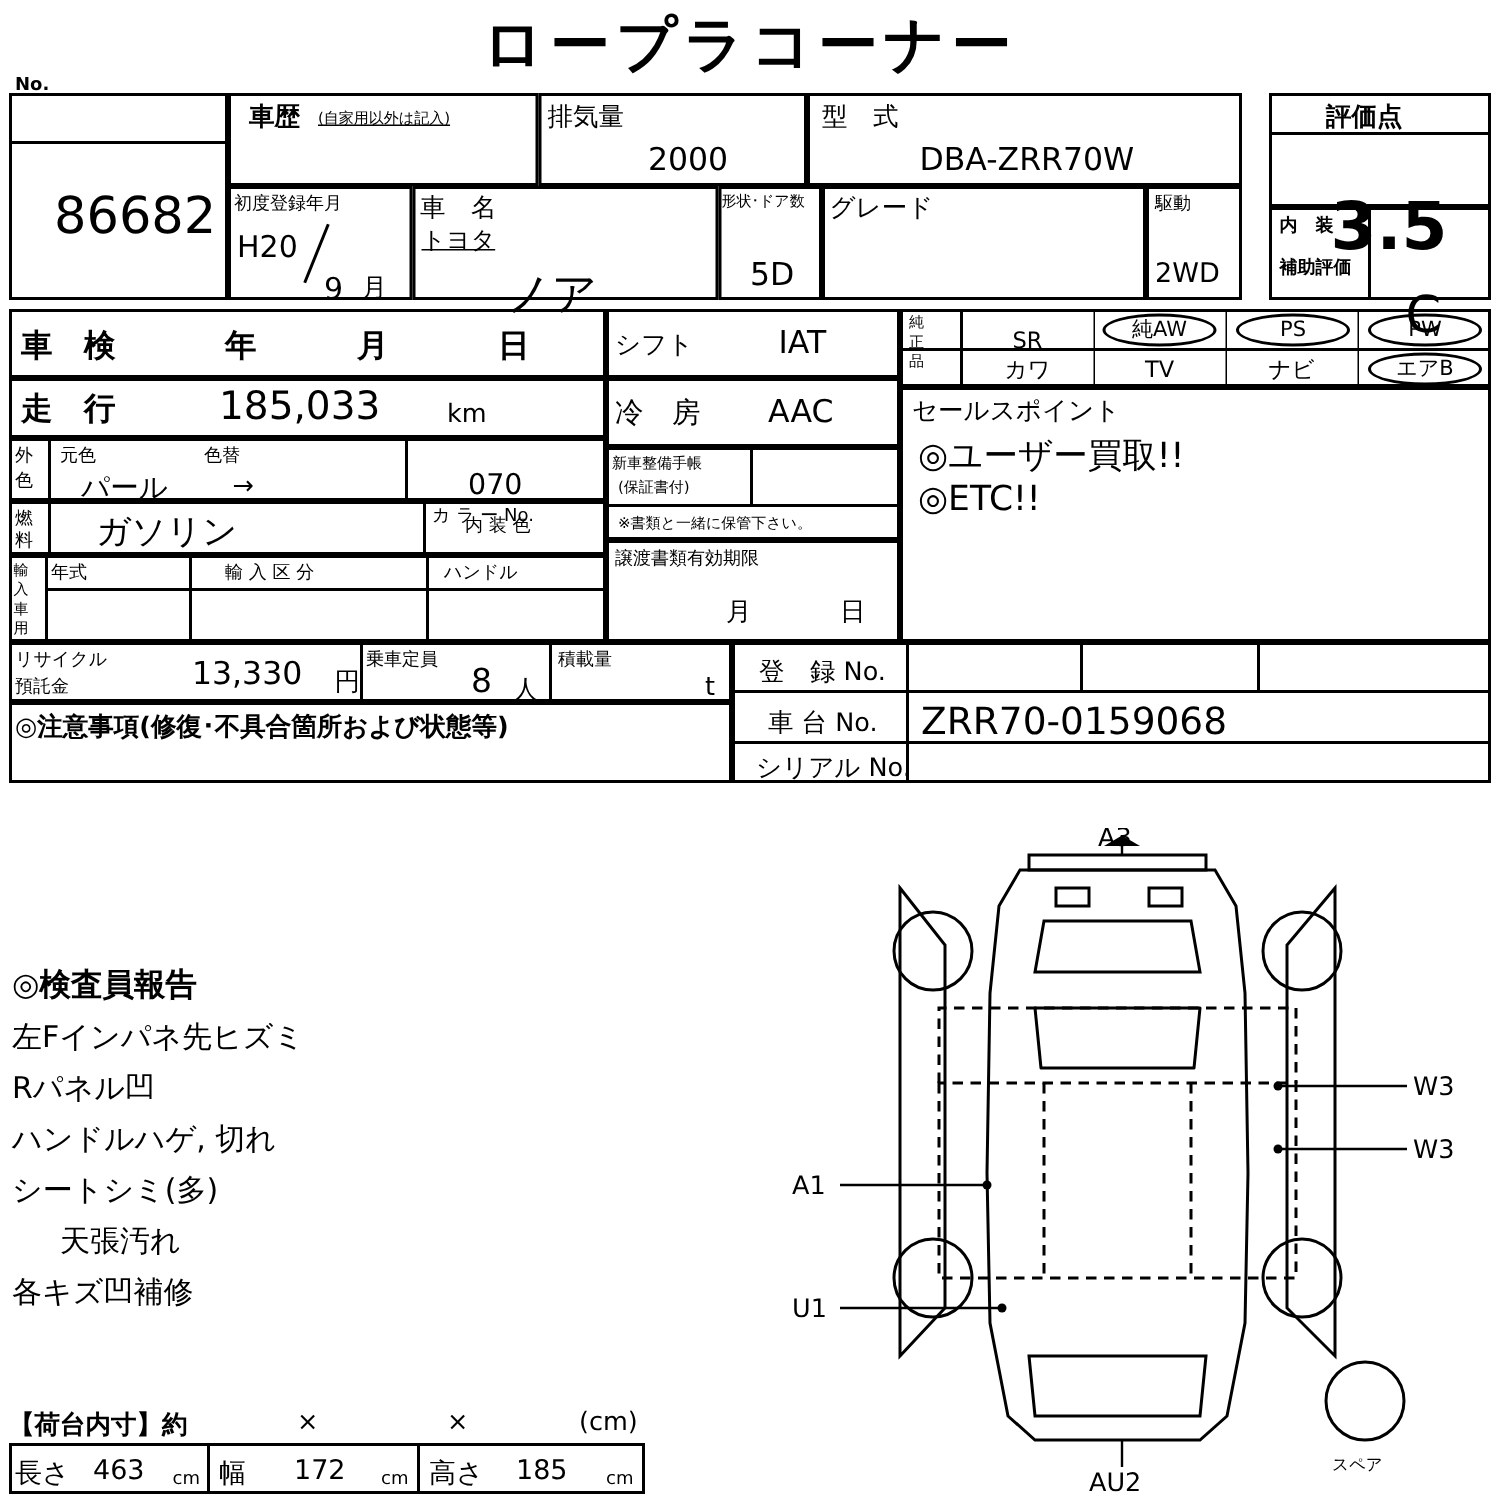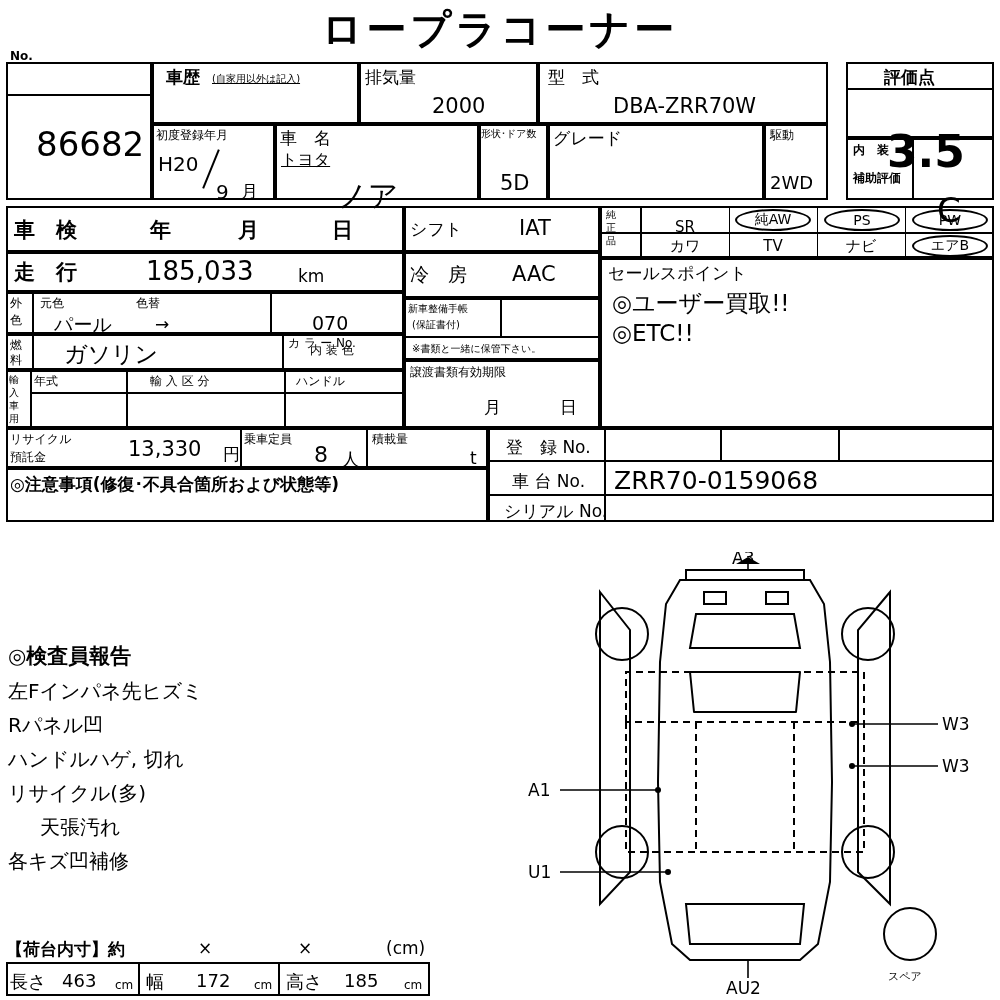--- a/index.html
+++ b/index.html
@@ -215,21 +215,21 @@
 
   <div class="bx" style="left:600px; top:258px; width:394px; height:170px;"></div>
   <div class="lbl" style="left:608px; top:262px; font-size:17px;">セールスポイント</div>
   <div class="lbl" style="left:612px; top:288px; font-size:23px;">◎ユーザー買取!!</div>
   <div class="lbl" style="left:612px; top:320px; font-size:23px;">◎ETC!!</div>
 
   <div class="insp-title" style="position:absolute; left:8px; top:642px;">◎検査員報告</div>
   <div class="insp-line" style="position:absolute; left:8px; top:678px;">左Fインパネ先ヒズミ</div>
   <div class="insp-line" style="position:absolute; left:8px; top:712px;">Rパネル凹</div>
   <div class="insp-line" style="position:absolute; left:8px; top:746px;">ハンドルハゲ, 切れ</div>
-  <div class="insp-line" style="position:absolute; left:8px; top:780px;">リサイクル(多)</div>
+  <div class="insp-line" style="position:absolute; left:8px; top:780px;">シートシミ(多)</div>
   <div class="insp-line" style="position:absolute; left:8px; top:814px;margin-left:32px;">天張汚れ</div>
   <div class="insp-line" style="position:absolute; left:8px; top:848px;">各キズ凹補修</div>
 
   <div class="lbl b" style="left:6px; top:938px; font-size:17px;">【荷台内寸】約</div>
   <div class="lbl" style="left:198px; top:938px; font-size:17px;">×</div>
   <div class="lbl" style="left:298px; top:938px; font-size:17px;">×</div>
   <div class="lbl" style="left:386px; top:938px; font-size:17px;">(cm)</div>
 
   <div class="bx" style="left:6px; top:962px; width:424px; height:34px;"></div>
   <div class="line" style="left:138px; top:962px; width:2px; height:34px;"></div>

